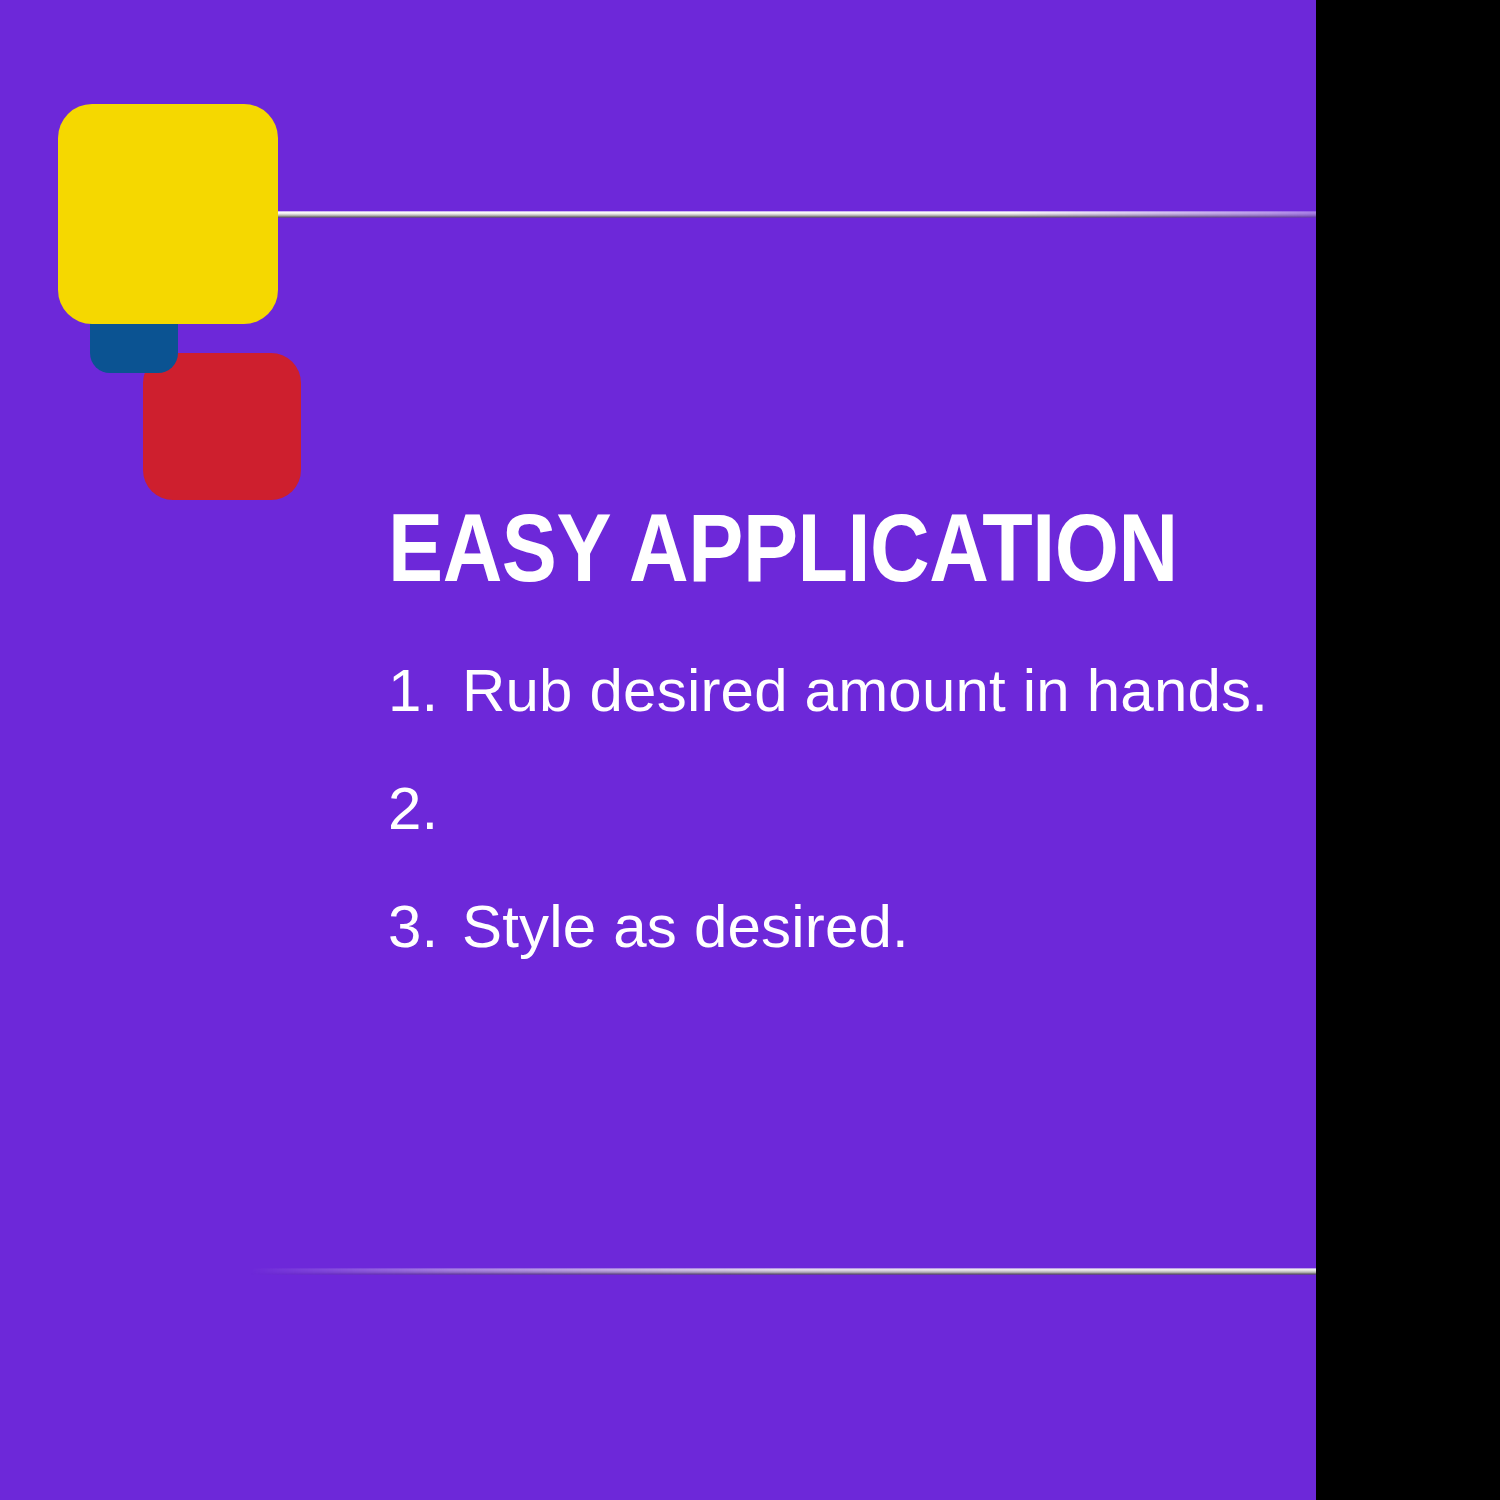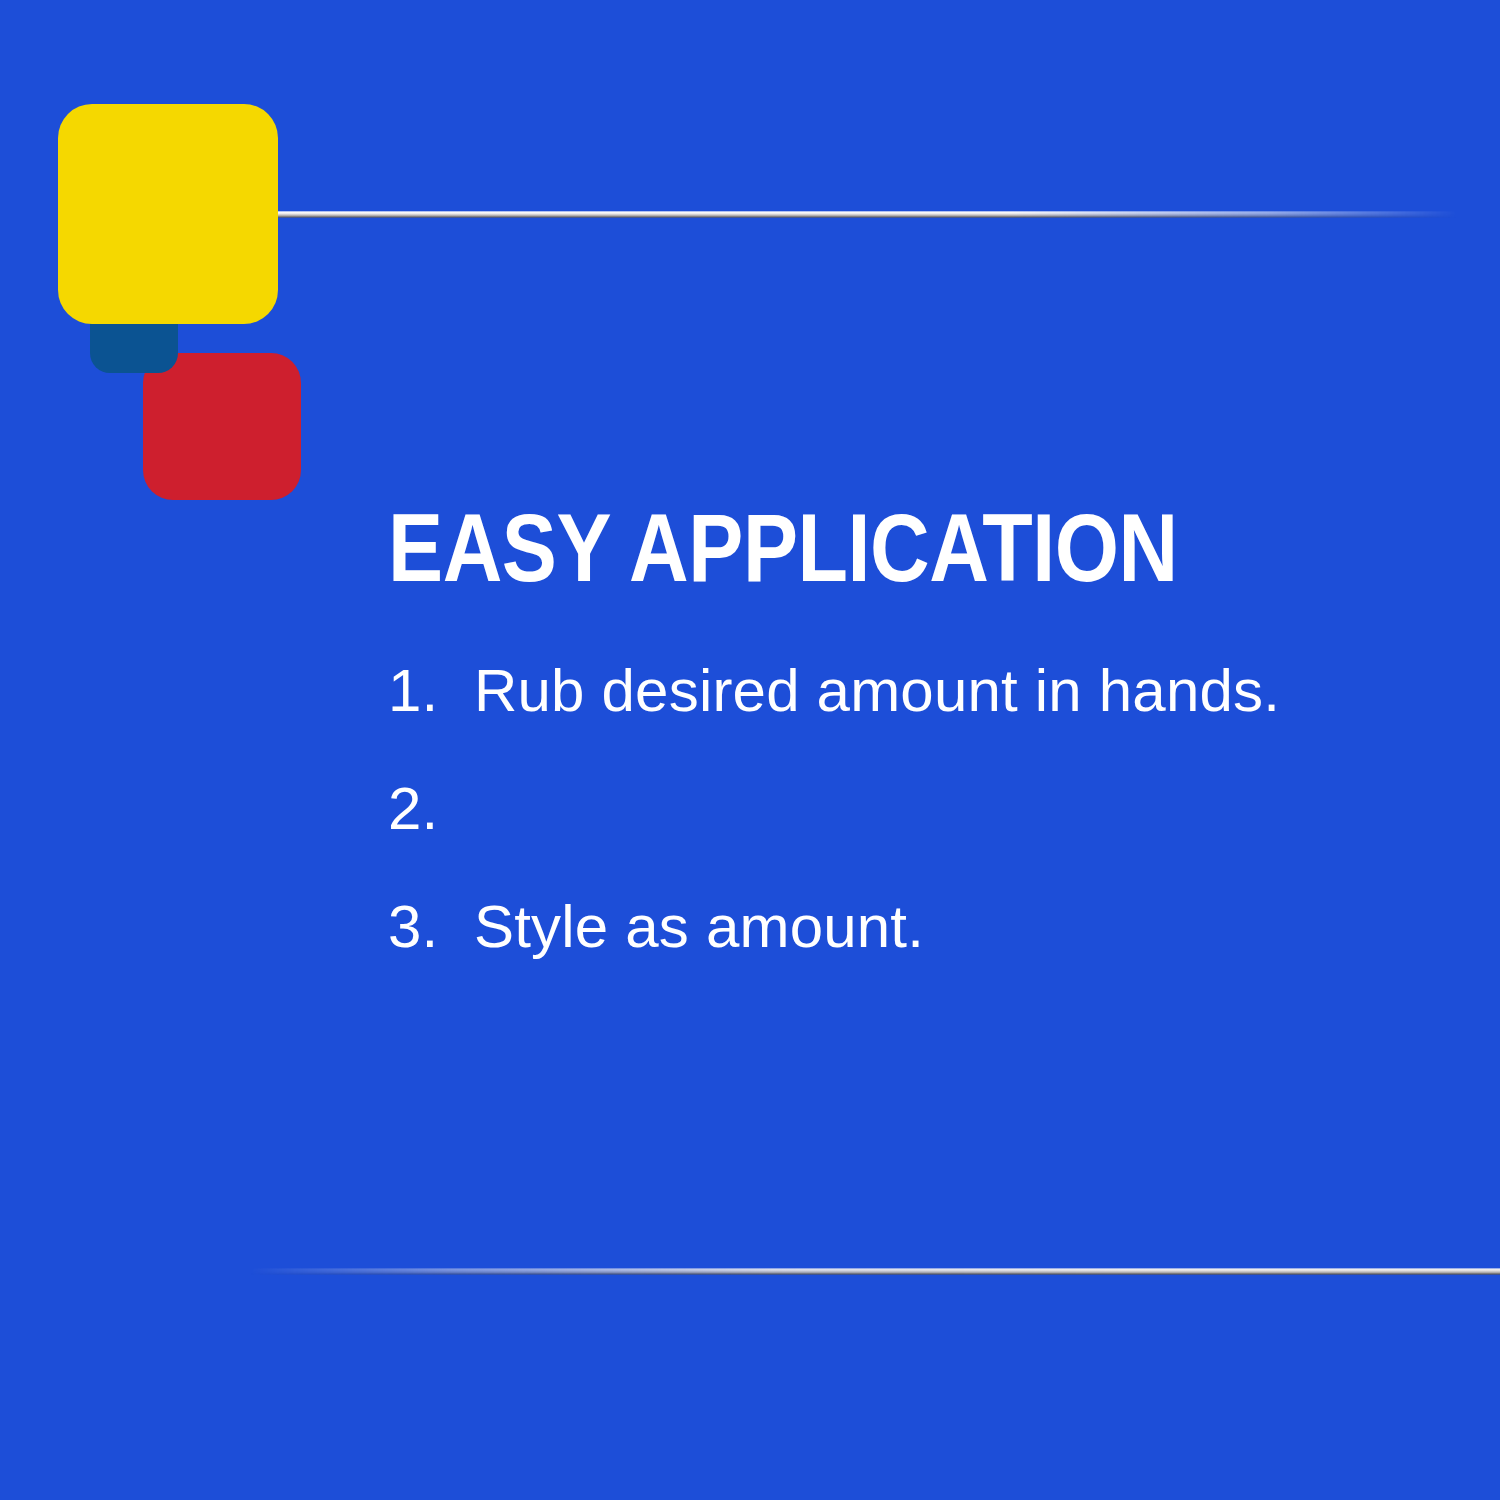--- a/index.html
+++ b/index.html
@@ -6,23 +6,23 @@
     margin: 0;
     padding: 0;
     background: #000000;
   }
   body {
     font-family: "Liberation Sans", sans-serif;
   }
 
   .canvas {
     position: relative;
-    width: 1500px;
+    width: 1316px;
     height: 1500px;
-    background: #1d4ed8;
+    background: #6d28d9;
     overflow: hidden;
   }
 
   
   .logo-group {
     position: absolute;
     left: 0;
     top: 0;
     width: 360px;
     height: 520px;
@@ -163,21 +163,20 @@
 
   .step-num {
     flex: 0 0 auto;
     width: 74px;
     color: #FFFFFF;
   }
 
   .step-text {
     flex: 1 1 auto;
     max-width: 930px;
-    margin-left: 12px;
   }
 </style>
 </head>
 <body>
 
 <div class="canvas">
 
   <div class="logo-group">
     <div class="sq sq-yellow"></div>
     <div class="sq sq-blue"></div>
@@ -192,20 +191,20 @@
     <ol class="steps">
       <li class="step">
         <span class="step-num">1.</span>
         <span class="step-text">Rub desired amount in hands.</span>
       </li>
       <li class="step">
         <span class="step-num">2.</span>
       </li>
       <li class="step">
         <span class="step-num">3.</span>
-        <span class="step-text">Style as amount.</span>
+        <span class="step-text">Style as desired.</span>
       </li>
     </ol>
   </div>
 
   <div class="rule rule-bottom"></div>
 
 </div>
 
 </body></html>

